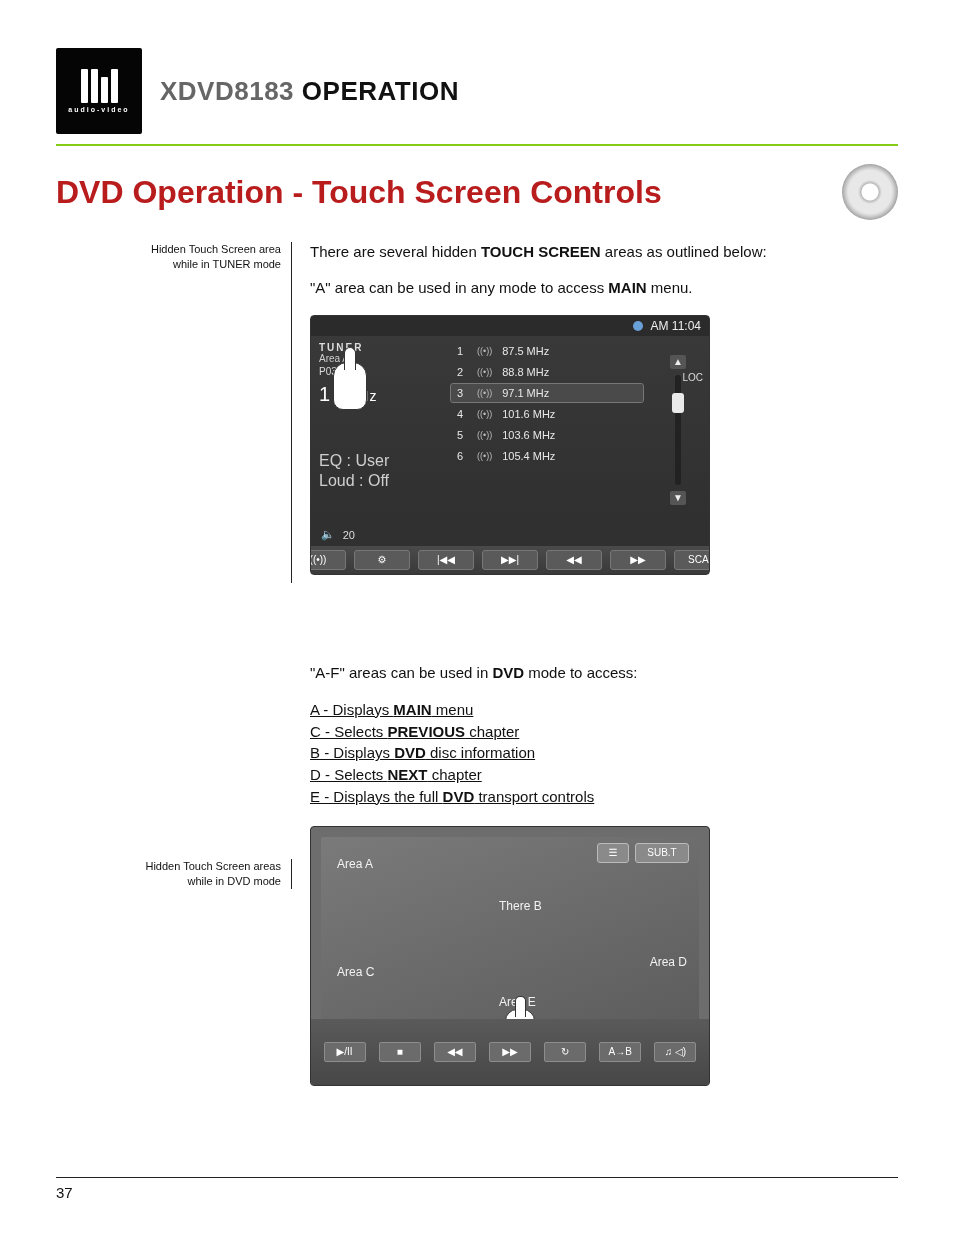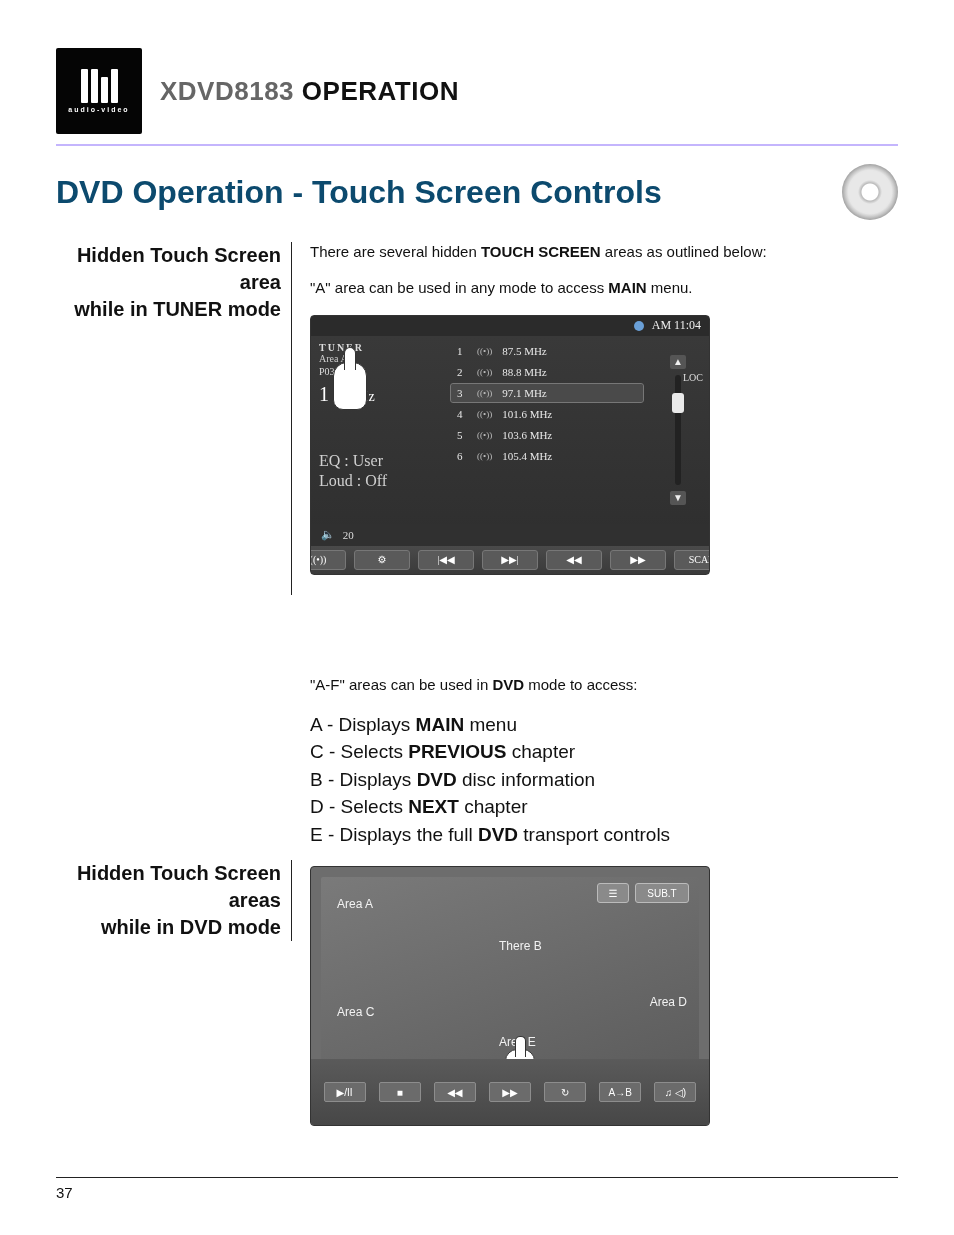--- a/index.html
+++ b/index.html
@@ -1,42 +1,42 @@
 <!DOCTYPE html>
 <html><head>
 <meta charset="utf-8">
 <style>
   html,body{margin:0;padding:0;background:#fff;color:#111;font-family:Arial,Helvetica,sans-serif;}
   .page{width:954px;height:1235px;box-sizing:border-box;padding:48px 56px 40px 56px;position:relative;}
   
-  .brand-row{display:flex;align-items:center;gap:18px;padding-bottom:10px;border-bottom:2px solid #c4b5fd;}
+  .brand-row{display:flex;align-items:center;gap:18px;padding-bottom:10px;border-bottom:2px solid #84cc16;}
   .brand-logo{width:86px;height:86px;background:#050505;border-radius:2px;display:flex;flex-direction:column;align-items:center;justify-content:center;color:#fff;font-weight:700;letter-spacing:1px;}
   .brand-logo .bars{display:flex;gap:3px;}
   .brand-logo .bars span{display:inline-block;width:7px;background:#fff;border-radius:1px;}
   .brand-logo .bars span:nth-child(1){height:34px}
   .brand-logo .bars span:nth-child(2){height:34px}
   .brand-logo .bars span:nth-child(3){height:26px;margin-top:8px}
   .brand-logo .bars span:nth-child(4){height:34px}
   .brand-logo .sub{font-size:7px;letter-spacing:2px;margin-top:3px;}
   .brand-title{font-size:26px;letter-spacing:.5px;font-weight:400;color:#555;}
   .brand-title .model{color:#666;font-weight:600;}
   .brand-title .op{color:#111;font-weight:700;}
   
   .h1-row{display:flex;align-items:center;justify-content:space-between;margin-top:18px;}
-  .h1{font-size:32px;font-weight:800;color:#0c4a6e;}
+  .h1{font-size:32px;font-weight:800;color:#b91c1c;}
   .disc-icon{width:56px;height:56px;border-radius:50%;background:radial-gradient(circle at 50% 50%, #fff 0 8px, #bbb 9px,#e8e8e8 12px 55%, #bdbdbd 70%, #d9d9d9 100%);box-shadow:inset 0 0 6px rgba(0,0,0,.25);}
   
   .cols{display:flex;margin-top:22px;}
   .leftcol{width:236px;min-width:236px;border-right:1px solid #222;padding-right:10px;box-sizing:border-box;}
   .rightcol{flex:1;padding-left:18px;}
-  .side-label{font-size:20px;font-weight:700;text-align:right;line-height:1.35;}
+  .side-label{font-size:11px;font-weight:400;text-align:right;line-height:1.35;}
   .para{font-size:15px;line-height:1.35;margin:0 0 16px 0;}
   .para b{font-weight:800;}
   
-  .shot{margin:8px 0 20px 0;width:398px;border:1px solid #333;background:linear-gradient(#3a3a3a,#2d2d2d);color:#efefef;border-radius:4px;overflow:hidden;font-size:12px;position:relative;font-family:Liberation Serif, serif;}
+  .shot{margin:8px 0 8px 0;width:398px;border:1px solid #333;background:linear-gradient(#3a3a3a,#2d2d2d);color:#efefef;border-radius:4px;overflow:hidden;font-size:12px;position:relative;}
   .shot-top{display:flex;justify-content:flex-end;align-items:center;height:20px;background:#2b2b2b;padding:0 8px;gap:8px;}
   .clockdot{width:10px;height:10px;border-radius:50%;background:#6aa0d8;}
   .shot-body{display:flex;height:188px;}
   .s-left{width:120px;padding:6px 8px;position:relative;}
   .tuner-word{font-size:10px;letter-spacing:2px;color:#ddd;font-weight:700;}
   .area-a{font-size:10px;color:#cfcfcf;}
   .preset{font-size:10px;color:#dedede;margin-top:2px;}
   .freqbig{font-size:20px;color:#fff;margin-top:6px;letter-spacing:1px;}
   .eqline{font-size:16px;color:#cfcfcf;margin-top:46px;}
   .s-mid{flex:1;padding:6px 4px;}
@@ -49,21 +49,21 @@
   .slider-t::after{content:"";position:absolute;left:-3px;top:18px;width:12px;height:20px;background:#eaeaea;border-radius:3px;}
   .loc{position:absolute;right:6px;top:56px;font-size:10px;color:#ddd;}
   .volrow{height:22px;background:#303030;display:flex;align-items:center;gap:8px;padding:0 10px;font-size:11px;color:#ddd;}
   .shot-bot{height:28px;background:linear-gradient(#4a4a4a,#3a3a3a);display:flex;align-items:center;justify-content:center;gap:8px;padding:0 8px;}
   .btn2{min-width:42px;height:18px;border-radius:3px;background:#5a5a5a;border:1px solid #777;color:#fff;font-size:10px;display:flex;align-items:center;justify-content:center;padding:0 6px;}
   
   .hand{position:absolute;left:22px;top:26px;width:32px;height:46px;background:#fff;border-radius:14px 14px 10px 10px;border:1px solid #333;}
   .hand::before{content:"";position:absolute;left:10px;top:-16px;width:10px;height:22px;background:#fff;border:1px solid #333;border-bottom:none;border-radius:6px 6px 0 0;}
   
   .section2{display:flex;margin-top:80px;align-items:center;}
-  .ul{list-style:none;padding:0;margin:10px 0 8px 0;font-size:19px;line-height:1.45;}
+  .ul{list-style:none;padding:0;margin:10px 0 8px 0;font-size:15px;line-height:1.45;text-decoration:underline;}
   .ul li b{font-weight:800;}
   
   .shot2{margin-top:18px;width:398px;height:258px;border:1px solid #333;border-radius:4px;background:#6d6d6d;position:relative;color:#fff;font-size:11px;overflow:hidden;}
   .sh2-inner{position:absolute;inset:10px 10px 30px 10px;background:linear-gradient(160deg,#7a7a7a,#5a5a5a);border-radius:2px;}
   .lbl{position:absolute;color:#f2f2f2;font-size:12px;}
   .labA{left:26px;top:30px}
   .labB{left:188px;top:72px}
   .labC{left:26px;top:138px}
   .labD{right:22px;top:128px}
   .labE{left:188px;top:168px}

